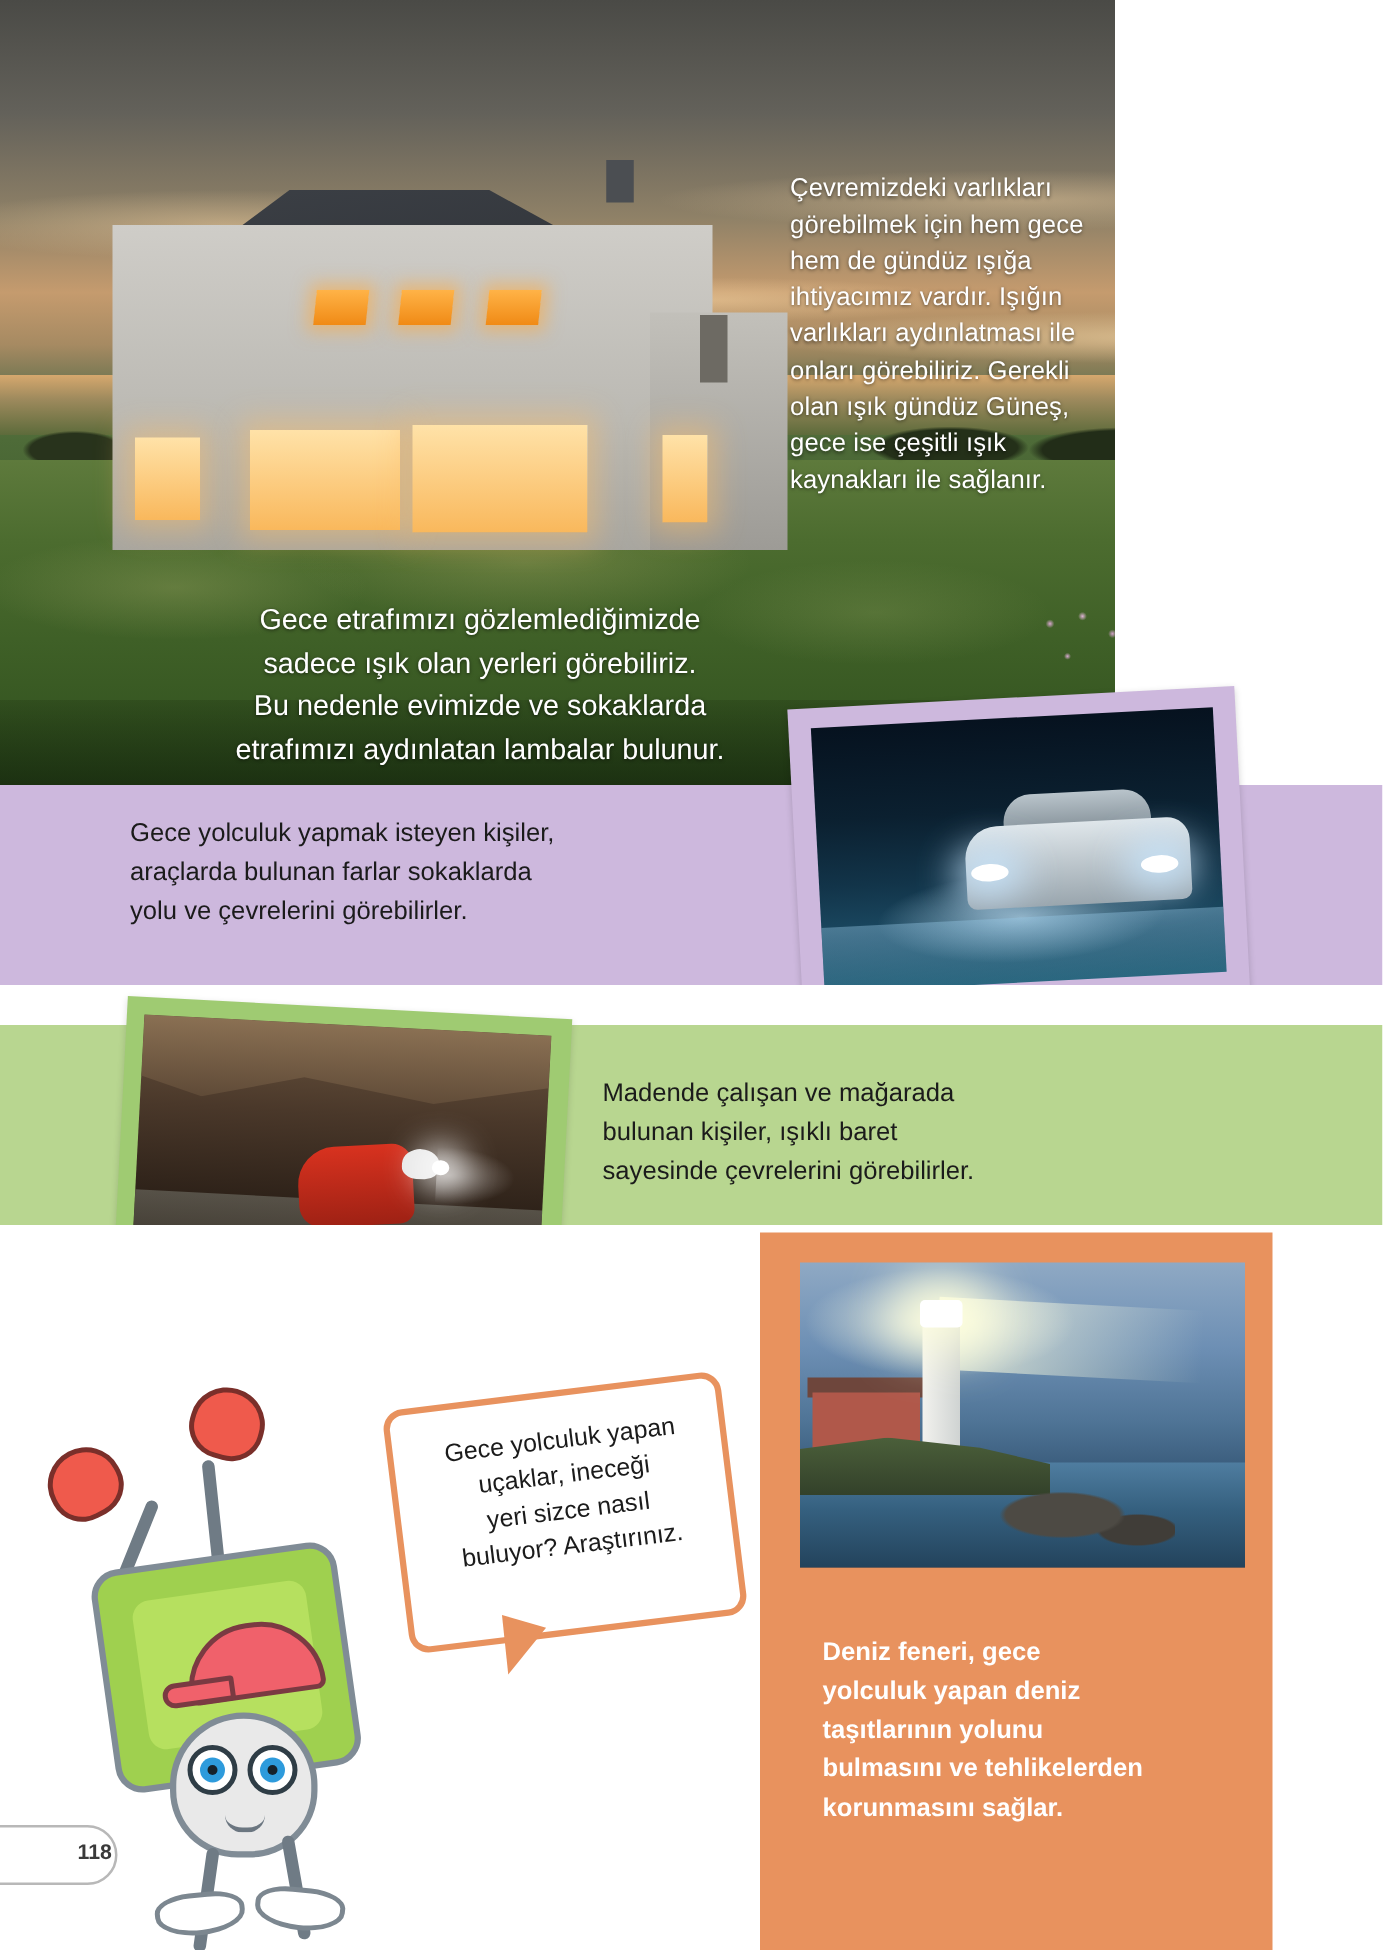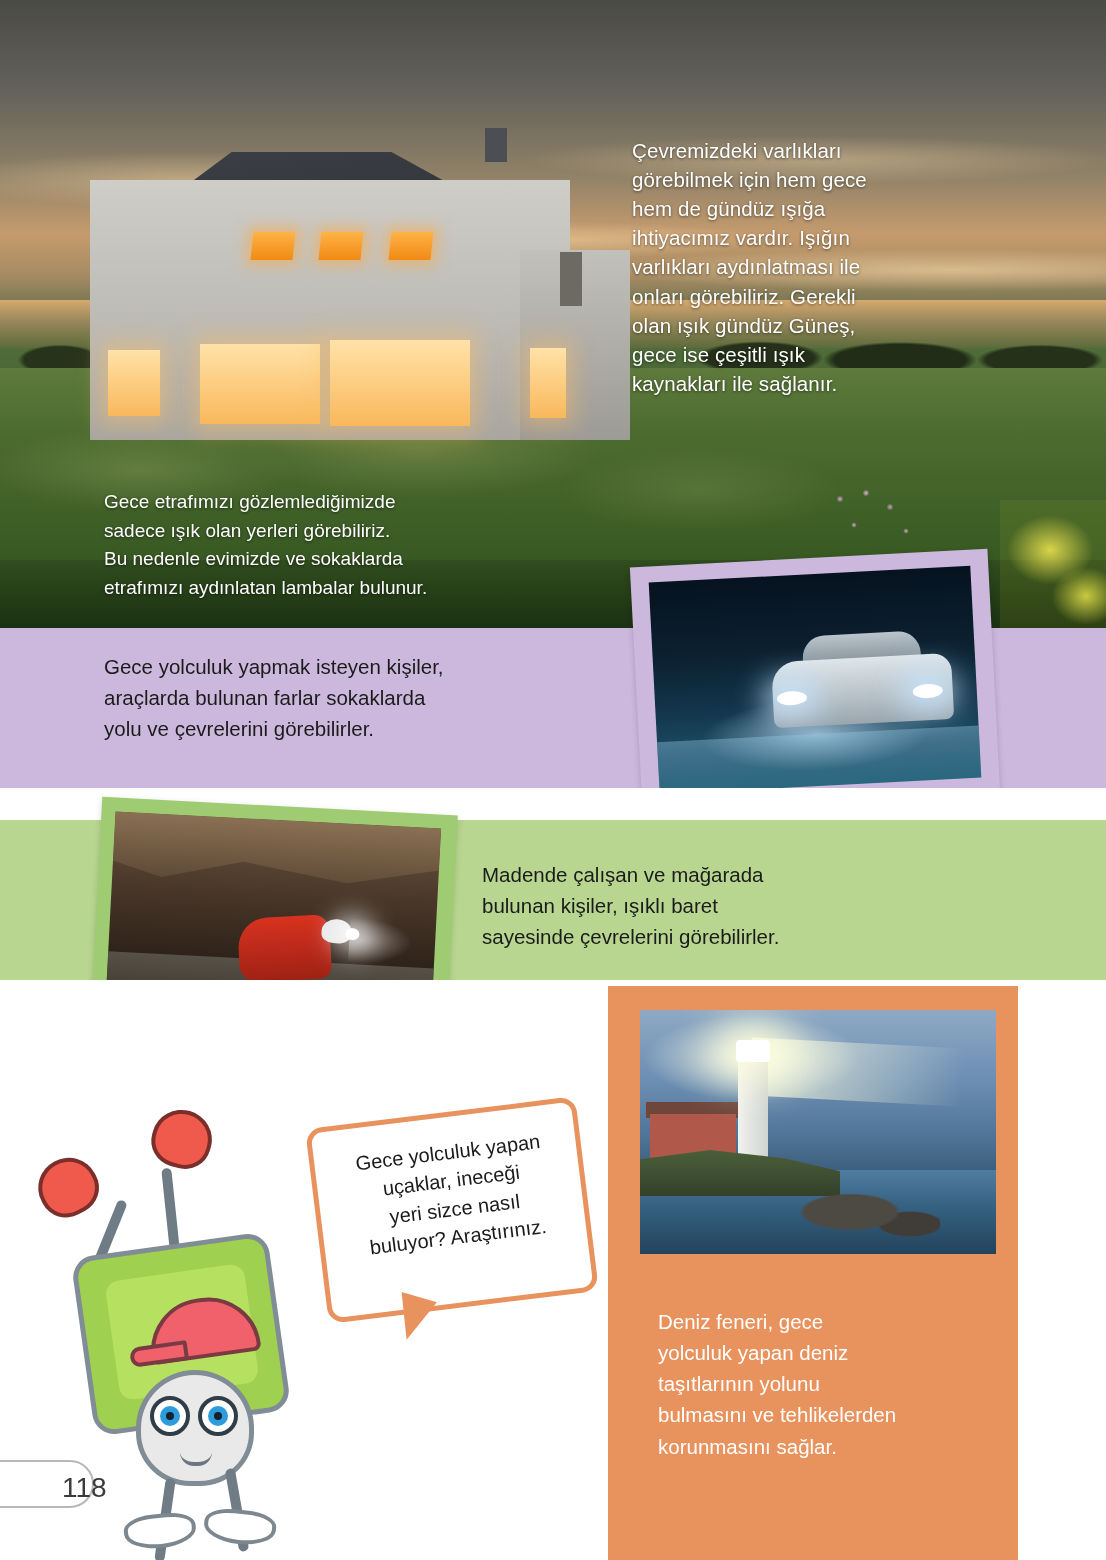--- a/index.html
+++ b/index.html
@@ -10,21 +10,21 @@
     position: relative;
     background: #ffffff;
     font-family: "Liberation Sans", sans-serif;
     overflow: hidden;
   }
 
   
   .hero {
     position: absolute;
     left: 0; top: 0;
-    width: 1106px; height: 628px;
+    width: 892px; height: 628px;
     overflow: hidden;
     background: linear-gradient(180deg, #5c5a52 0%, #6b6357 18%, #8a7a63 30%, #b99a72 38%, #6f7b50 46%, #4e6b38 56%, #3e5c2d 72%, #32501f 100%);
     text-decoration: underline;
   }
   .hero-sky {
     position: absolute; left:0; top:0; width:1106px; height:300px;
     background: linear-gradient(180deg, #4a4a46 0%, #63615a 30%, #8f8167 58%, #c59b6e 78%, #a68a62 92%, #7d7a55 100%);
   }
   .hero-clouds {
     position:absolute; left:0; top:120px; width:1106px; height:180px;
@@ -113,27 +113,28 @@
     position:absolute; left:632px; top:136px; width:340px;
     color:#ffffff;
     font-size: 20.5px;
     line-height: 1.42;
     letter-spacing: 0.1px;
     font-weight: 500;
     text-shadow: 0 1px 3px rgba(0,0,0,0.55);
     white-space: pre-line;
   }
   .hero-text-bl {
-    position:absolute; left:104px; top:488px; width:560px;
+    position:absolute; left:104px; top:478px; width:560px;
     color:#ffffff;
-    font-size: 19px;
+    font-size: 23px;
     line-height: 1.5;
     font-weight: 500;
     text-shadow: 0 1px 3px rgba(0,0,0,0.6);
     white-space: pre-line;
+    text-align: center;
   }
 
   
   .purple-band {
     position:absolute; left:0; top:628px; width:1106px; height:160px;
     background:#cdb8dd;
   }
   .purple-text {
     position:absolute; left:104px; top:652px; width:490px;
     color:#1b1b1b;
@@ -274,21 +275,21 @@
     position:absolute; left:0; top:160px; width:356px; height:84px;
     background: linear-gradient(180deg,#4f7da0 0%, #35607f 45%, #23435c 100%);
   }
   .lh-rocks {
     position:absolute; left:150px; top:172px; width:150px; height:58px;
     background: radial-gradient(ellipse 70px 26px at 60px 30px, #4d4a44 65%, rgba(0,0,0,0) 72%),
                 radial-gradient(ellipse 46px 18px at 120px 42px, #403d38 65%, rgba(0,0,0,0) 72%);
   }
   .orange-text {
     position:absolute; left:658px; top:1306px; width:340px;
-    color:#ffffff; font-size:20.5px; line-height:1.52; font-weight:400;
+    color:#ffffff; font-size:20.5px; line-height:1.52; font-weight:700;
     white-space: pre-line;
   }
 
   
   .bubble {
     position:absolute; left:316px; top:1112px; width:272px; height:196px;
     background:#ffffff;
     border: 5px solid #e8925e;
     border-radius: 16px;
     transform: rotate(-7deg);
@@ -370,21 +371,21 @@
     background:#b6e05f; border-radius:14px; transform: rotate(-8deg);
   }
 
   
   .page-tab {
     position:absolute; left:-18px; top:1460px; width:112px; height:48px;
     background:#ffffff; border:2px solid #b8b8b8; border-radius: 0 24px 24px 0;
   }
   .page-num {
     position:absolute; left:62px; top:1472px; width:60px;
-    font-size:28px; color:#3a3a3a; font-weight:400;
+    font-size:17px; color:#3a3a3a; font-weight:700;
   }
 
   .white-gap {
     position:absolute; left:0; top:788px; width:1106px; height:32px; background:#ffffff;
   }
   .white-gap2 {
     position:absolute; left:0; top:980px; width:1106px; height:580px; background:#ffffff;
   }
 </style>
 </head>

